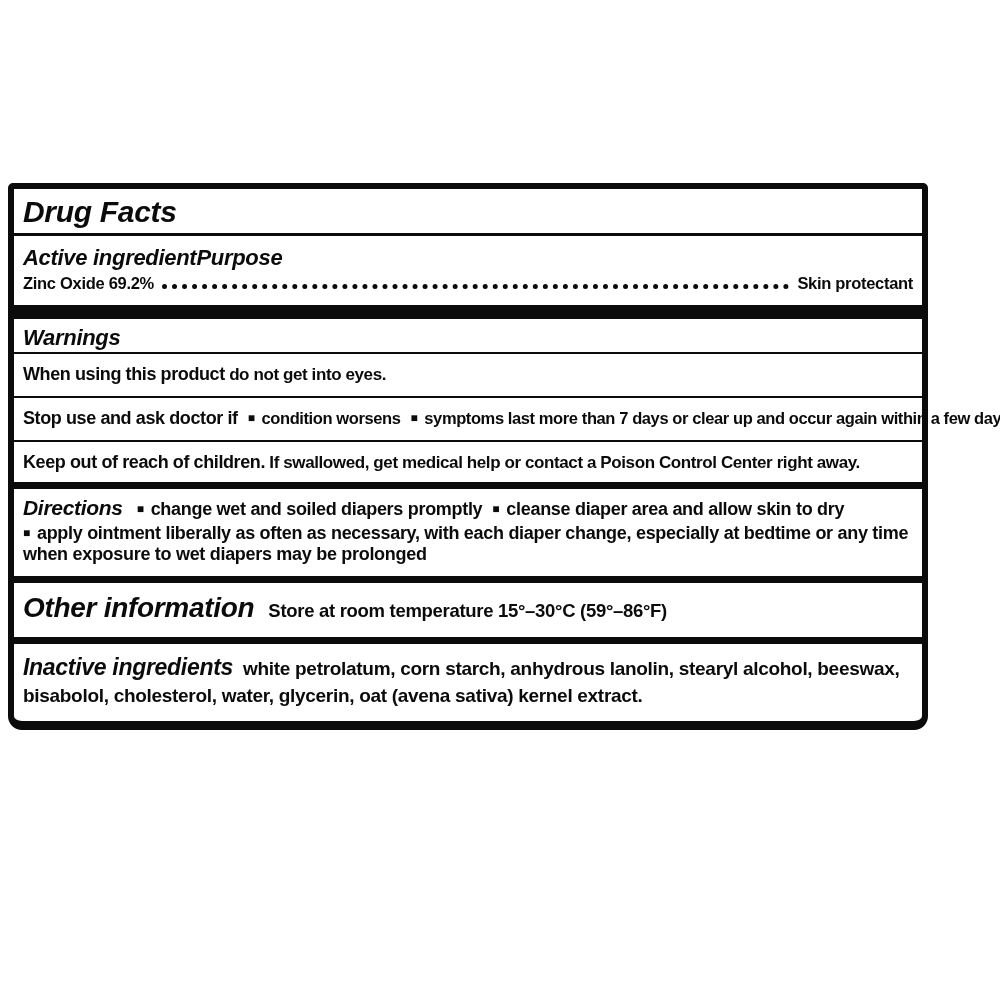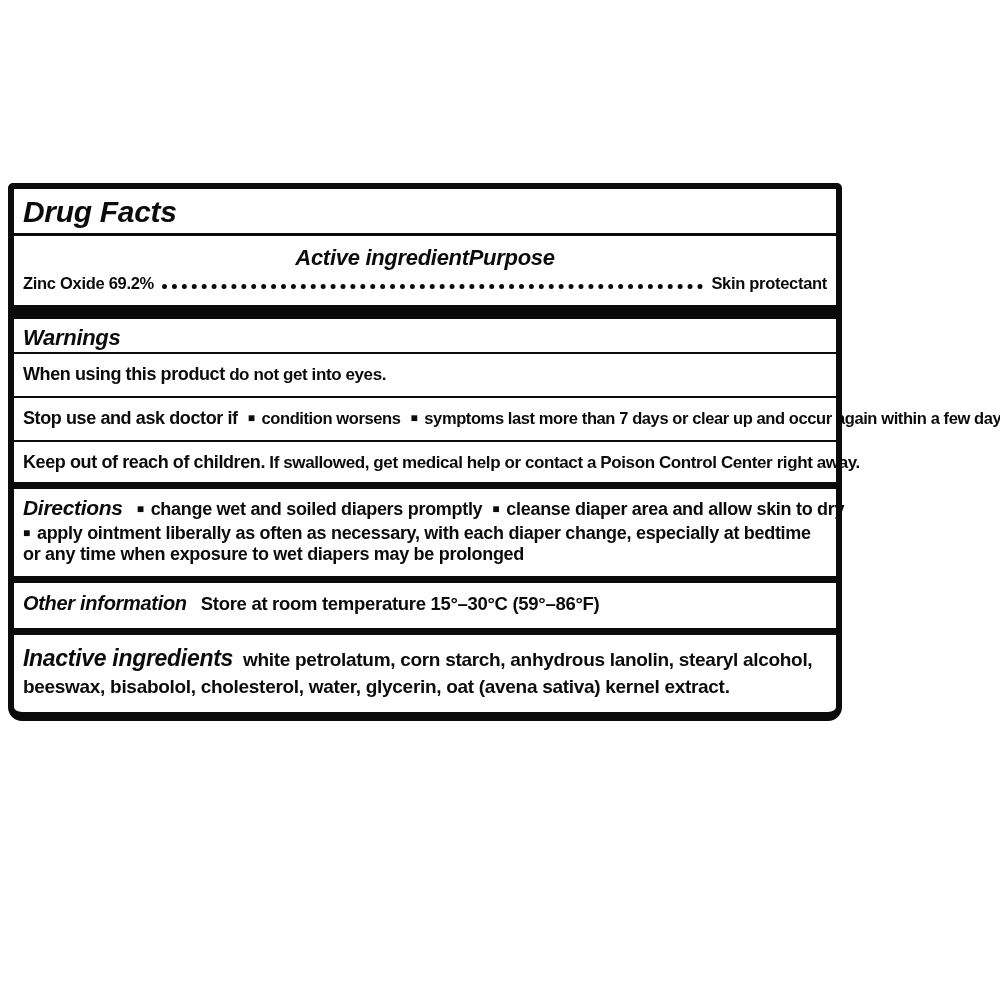--- a/index.html
+++ b/index.html
@@ -7,37 +7,37 @@
     margin: 0; padding: 0;
     width: 1000px; height: 1000px;
     background: #ffffff;
     font-family: "Liberation Sans", sans-serif;
     color: #0b0b0b;
   }
   .page { position: relative; width: 1000px; height: 1000px; background:#fff; }
   .panel {
     position: absolute;
     left: 8px; top: 183px;
-    width: 834px;
+    width: 920px;
     border: 6px solid #0b0b0b;
     border-bottom-width: 9px;
     border-radius: 5px 5px 14px 14px;
     background: #fff;
     letter-spacing: -0.3px;
   }
   .divider { height: 7px; background: #0b0b0b; }
   .rule { border-top: 3px solid #0b0b0b; margin: 3px 0 4px 0; }
   .rule-thin { border-top: 2.5px solid #0b0b0b; margin: 2px 0 3px 0; }
 
   .title {
     font-size: 30px; font-weight: 700; font-style: italic;
     padding: 6px 9px 2px 9px; line-height: 1.1;
   }
   .h-italic { font-weight: 700; font-style: italic; }
-  .ai-head { display: flex; justify-content: center; align-items: baseline; padding: 5px 9px 0 9px; }
+  .ai-head { display: flex; justify-content: flex-start; align-items: baseline; padding: 5px 9px 0 9px; }
   .ai-head .h-italic { font-size: 22px; }
   .ai-row { display: flex; align-items: flex-end; padding: 3px 9px 12px 9px; font-size: 16.5px; font-weight: 700; }
   .leader { flex: 1 1 auto; border-bottom: 5px dotted #0b0b0b; margin: 0 8px 4px 8px; }
 
   .bullet { font-size: 12px; padding: 0 7px 0 10px; position: relative; top: -2px; }
 
   .uses-line { font-size: 17.5px; font-weight: 700; padding: 9px 9px 13px 9px; white-space: nowrap; }
   .uses-line .h-italic { font-size: 21px; }
 
   .warn-h { font-size: 22px; padding: 6px 9px 0 9px; line-height: 1.15; }
@@ -45,21 +45,21 @@
   .warn-row { font-size: 17px; font-weight: 700; padding: 7px 9px 9px 9px; white-space: nowrap; letter-spacing: -0.4px; }
   .warn-row .lead { font-size: 18px; }
   .warn-row.wide { font-size: 16.5px; }
 
   .dir-sec { padding: 7px 10px 11px 9px; font-size: 18px; font-weight: 700; }
   .dir-sec .h-italic { font-size: 21px; padding-right: 4px; }
   .dir-line1 { white-space: nowrap; }
   .dir-line2 { margin-top: 3px; }
 
   .other-sec { padding: 9px 9px 13px 9px; font-size: 18.5px; font-weight: 700; }
-  .other-sec .h-italic { font-size: 20px; padding-right: 14px; text-align: right; }
+  .other-sec .h-italic { font-size: 28px; padding-right: 14px; text-align: right; }
 
   .inactive-sec { padding: 8px 9px 12px 9px; font-size: 19px; font-weight: 700; line-height: 1.35; }
   .inactive-sec .h-italic { font-size: 23px; padding-right: 10px; }
 </style>
 </head>
 <body>
 
 <div class="page">
   <div class="panel">
 

